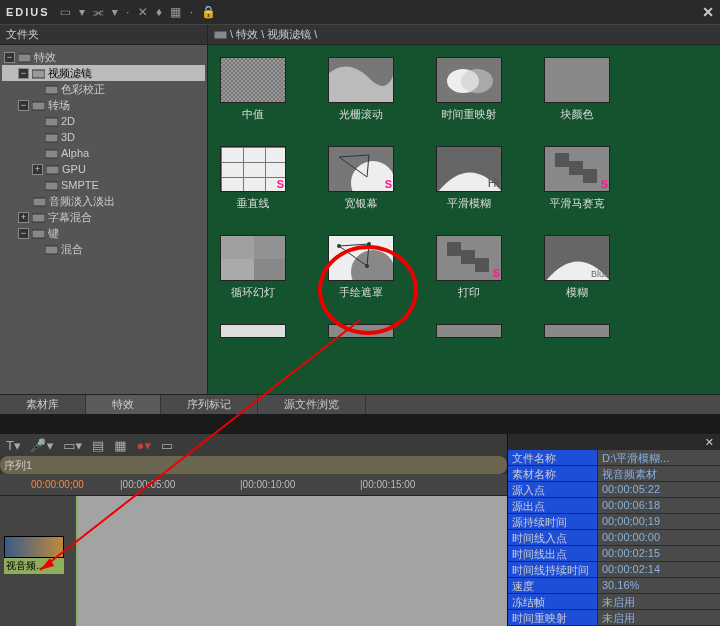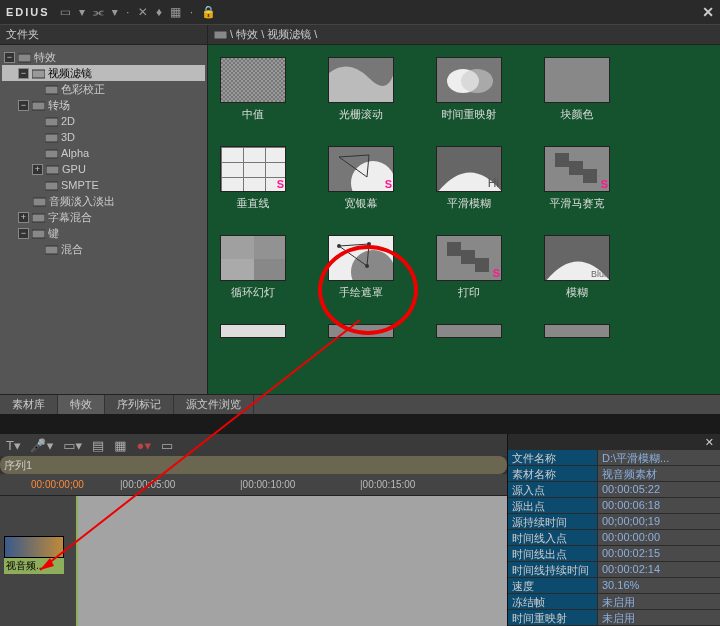--- a/index.html
+++ b/index.html
@@ -23,41 +23,41 @@
 .bc-icon { width: 12px; height: 12px; display: inline-block; }
 .effect-grid { flex: 1; padding: 12px 10px; display: flex; flex-wrap: wrap; gap: 24px 38px; align-content: flex-start; overflow: hidden; position: relative; align-items: center; }
 .effect { display: flex; flex-direction: column; align-items: center; width: 70px; }
 .eff-thumb { width: 66px; height: 46px; background: linear-gradient(135deg,#888,#666); border: 1px solid #222; position: relative; overflow: hidden; }
 .eff-label { margin-top: 4px; font-size: 11px; color: #ddd; text-align: center; }
 .badge-s { position: absolute; bottom: 1px; right: 1px; font-size: 11px; font-weight: bold; color: #ff1a8c; }
 .badge-hi { position: absolute; bottom: 1px; right: 2px; font-size: 12px; color: #555; }
 .badge-blur { position: absolute; bottom: 1px; right: 2px; font-size: 9px; color: #666; }
 .red-circle { position: absolute; width: 100px; height: 90px; border: 4px solid #e00; border-radius: 50%; pointer-events: none; }
 .tabs { background: #4a4a4a; display: flex; border-top: 1px solid #222; height: 20px; }
-.tab { padding: 2px 12px; font-size: 11px; border-right: 1px solid #333; cursor: pointer; }
+.tab { padding: 2px 26px; font-size: 11px; border-right: 1px solid #333; cursor: pointer; }
 .tab.active { background: #5a5a5a; }
 .gap-bar { height: 20px; background: #1a1a1a; }
 .lower { display: flex; height: 192px; background: #2a2a2a; }
 .timeline-area { flex: 1; background: #333; display: flex; flex-direction: column; border-right: 1px solid #111; }
 .tl-toolbar { height: 22px; background: #3a3a3a; display: flex; align-items: center; gap: 10px; padding: 0 6px; }
 .tl-toolbar span { font-size: 13px; color: #aaa; cursor: pointer; }
 .seq-hdr { height: 18px; background: #6a6650; padding: 0 4px; font-size: 11px; display: flex; align-items: center; border-radius: 8px; }
 .ruler { height: 22px; background: #444; display: flex; align-items: center; font-size: 10px; color: #bbb; border-bottom: 1px solid #222; position: relative; }
 .ruler .tc0 { color: #ff8a3a; position: absolute; left: 4px; margin-left: 27px; }
 .ruler .tc { position: absolute; }
 .tracks { flex: 1; background: #a3a3a3; position: relative; }
 .track-head { position: absolute; left: 0; top: 0; width: 78px; height: 100%; background: #444; border-right: 2px solid #8fae5c; }
 .clip { position: absolute; left: 4px; top: 40px; width: 60px; height: 22px; background: linear-gradient(90deg,#3a5a8a,#c08a3a); border: 1px solid #000; }
 .clip-label { position: absolute; left: 4px; top: 62px; width: 60px; height: 16px; background: #8fae5c; color: #000; font-size: 10px; padding: 1px 2px; overflow: hidden; }
 .arrow-line { position: absolute; pointer-events: none; }
 .prop-panel { width: 212px; background: #3a3a3a; display: flex; flex-direction: column; }
 .prop-hdr { height: 20px; background: #2a2a2a; display: flex; justify-content: flex-end; align-items: center; padding: 0 6px; }
 .prop-tbl { flex: 1; font-size: 11px; }
 .prop-row { display: flex; border-bottom: 1px solid #2a2a2a; height: 16px; }
-.prop-k { width: 90px; background: #0c4a6e; padding: 1px 4px; border-right: 1px solid #2a2a2a; }
+.prop-k { width: 90px; background: #1d4ed8; padding: 1px 4px; border-right: 1px solid #2a2a2a; }
 .prop-v { flex: 1; background: #4a4a4a; padding: 1px 4px; color: #8ab0e0; }
 svg.ico { width: 13px; height: 11px; }
 </style>
 </head>
 <body>
 
 <div class="titlebar">
   <span class="app-name">EDIUS</span>
   <div class="tb-icons">
     <span>▭</span>

